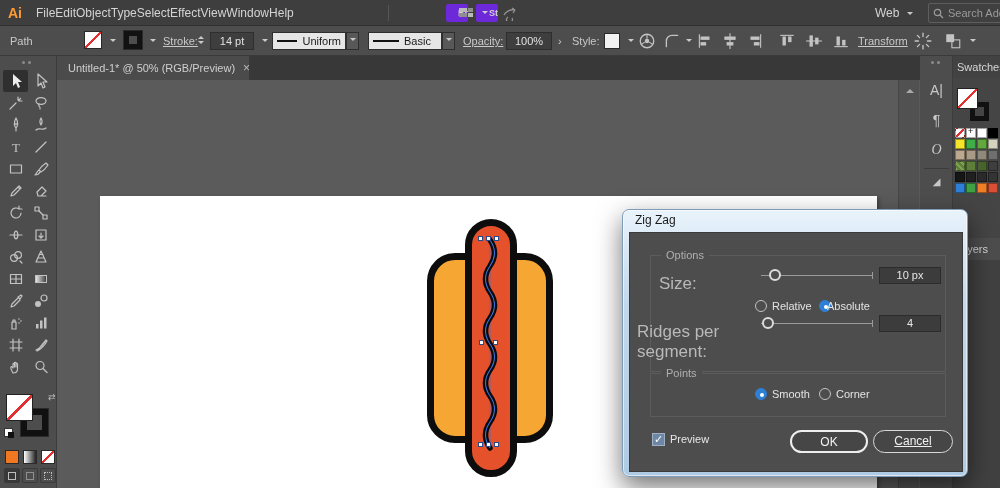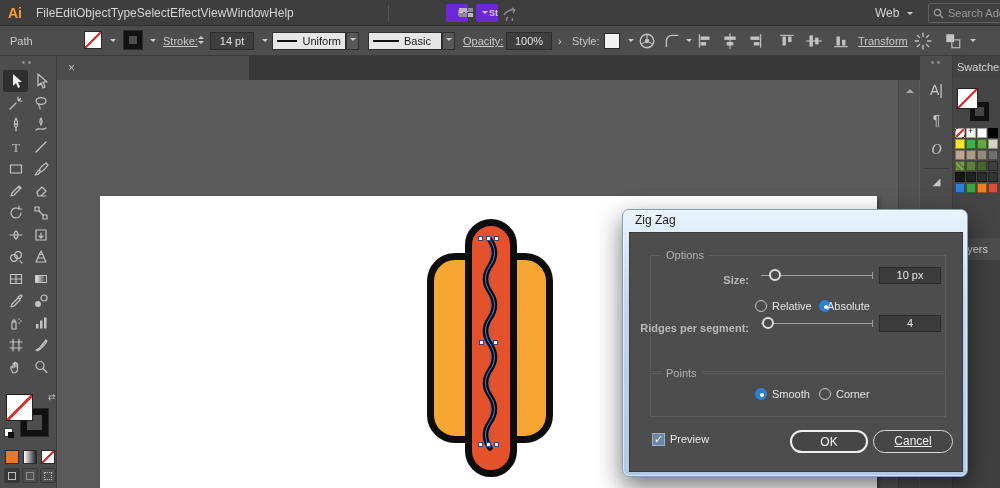--- a/index.html
+++ b/index.html
@@ -129,21 +129,21 @@
             background:linear-gradient(180deg,#E9F3FB,#C2D8EC 35%,#AFCBE3);
             border:1px solid #7E9CB8;
             box-shadow:0 10px 26px rgba(0,0,0,.55), inset 0 0 0 1px rgba(255,255,255,.55);
             z-index:99;margin-top:39px; }
   #dlg-title { position:absolute; left:12px; top:3px; color:#1B1B1B; font-size:12px; }
   #dlg-body { position:absolute; left:6px; top:22px; width:334px; height:240px; background:#4D4D4D;
               border:1px solid #3A3A3A; }
   .group { position:absolute; left:20px; width:296px; border:1px solid #5C5C5C; }
   .grouplabel { position:absolute; top:-7px; left:10px; background:#4D4D4D; padding:0 5px;
                 color:#B0B0B0; font-size:11px; }
-  .dlabel { position:absolute; color:#B9B9B9; font-size:11px; text-align:right;font-weight:bold; }
+  .dlabel { position:absolute; color:#B9B9B9; font-size:17px; text-align:left; }
   .slider { position:absolute; height:13px; width:112px; }
   .slider .track { position:absolute; left:0; top:6px; width:112px; height:1px; background:#9B9B9B; }
   .slider .endtick { position:absolute; right:0; top:3px; width:1px; height:7px; background:#9B9B9B; }
   .slider .thumb { position:absolute; top:0; width:12px; height:12px; border-radius:50%;
                    background:#4D4D4D; border:2px solid #DCDCDC; }
   .vfield { position:absolute; width:62px; height:17px; background:#3C3C3C; border:1px solid #2C2C2C;
             color:#E6E6E6; font-size:11px; text-align:center; line-height:15px; }
   .radio { position:absolute; width:12px; height:12px; border-radius:50%; border:1px solid #C3C3C3;
            background:transparent; }
   .radio.sel { background:#2E7FD6; border-color:#2E7FD6; }
@@ -496,20 +496,21 @@
           <b style="opacity:.6"></b>
         </span>
       <span class="dmode">
           <b style="border-style:dotted"></b>
         </span>
     </div>
   </div>
 
   <div id="tabbar">
     <div id="doctab">
+      <span class="title">Untitled-1* @ 50% (RGB/Preview)</span>
       <span class="close">×</span>
     </div>
   </div>
 
   <div id="canvas">
     <div id="artboard"></div>
     <div id="bun" style="background: rgb(246, 167, 51);"></div>
     <div id="sausage" style="background: rgb(228, 81, 43);"></div>
     <div id="wavewrap">
       <svg width="64" height="228" viewBox="0 0 64 228">

